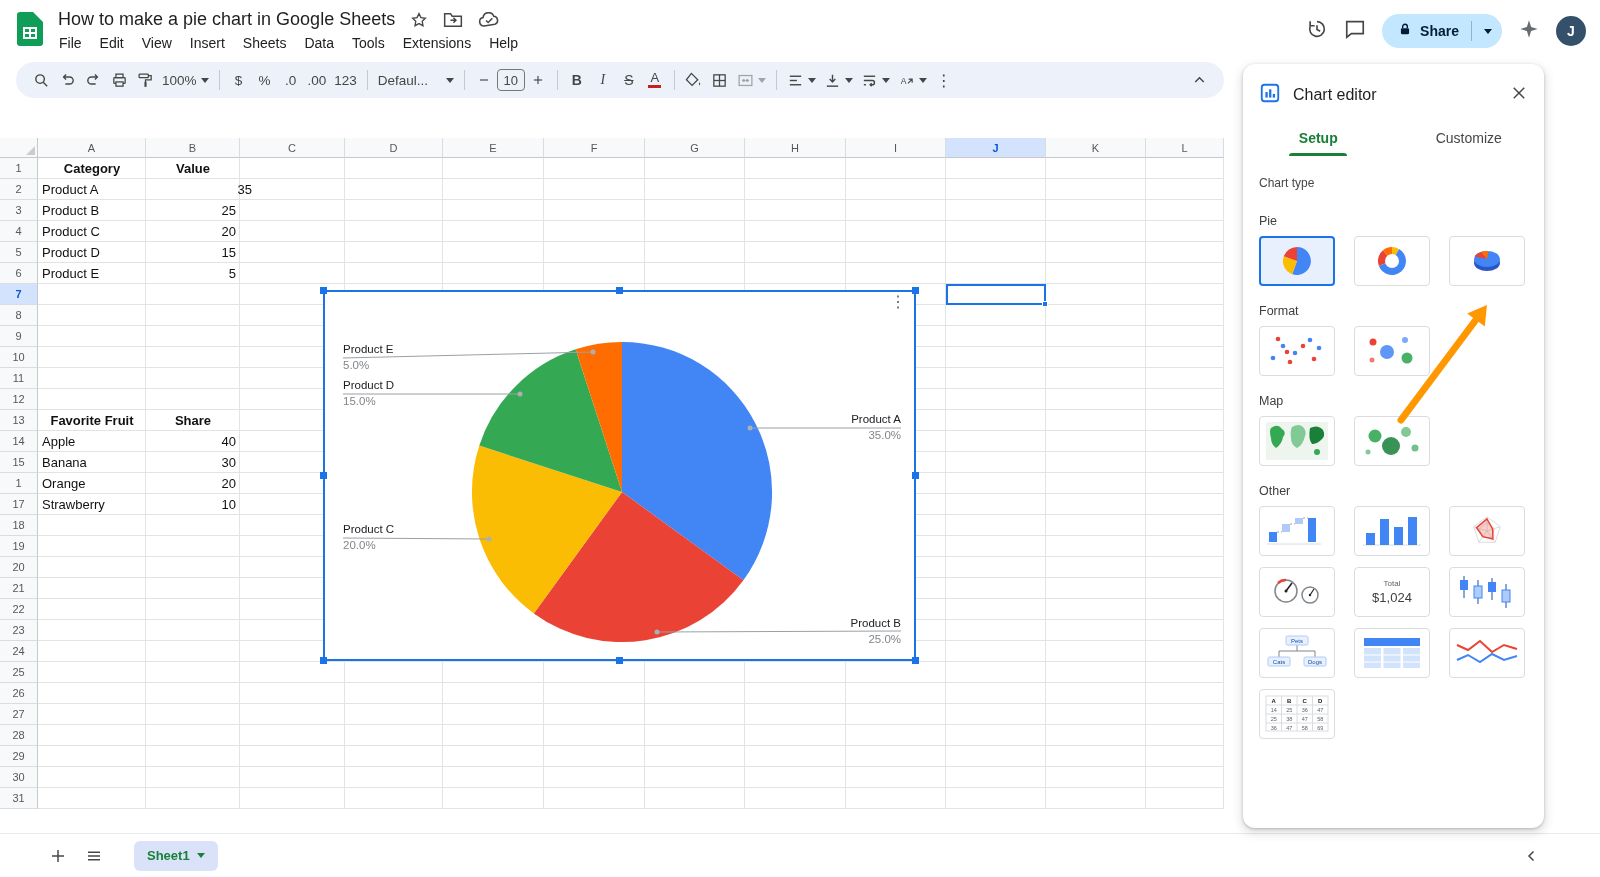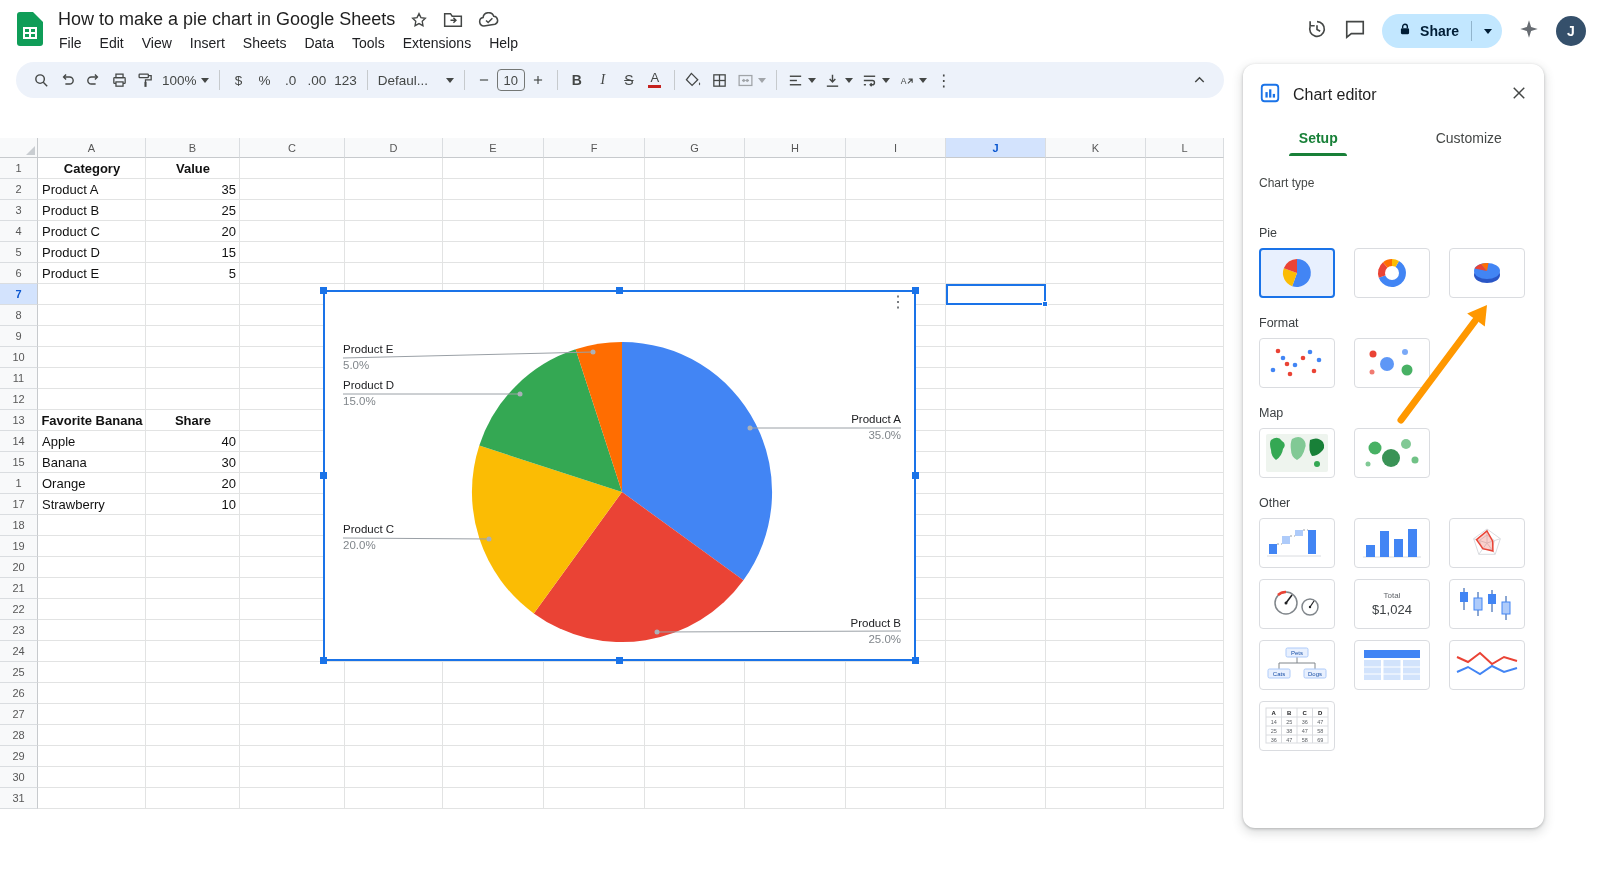--- a/index.html
+++ b/index.html
@@ -73,21 +73,21 @@
   
   #panel { position:absolute; left:1243px; top:64px; width:301px; height:764px; background:#fff; border-radius:12px;
            box-shadow:0 1px 3px rgba(60,64,67,.3), 0 4px 10px 2px rgba(60,64,67,.15); z-index:4; display:flex; flex-direction:column; }
   .ce-header { display:flex; align-items:center; padding:18px 16px 10px; }
   .ce-title { font-size:16px; color:#1f1f1f; margin-left:12px; flex:1; }
   .ce-tabs { display:flex; margin-top:4px; }
   .ce-tab { flex:1; text-align:center; font-size:14px; color:#444746; padding-top:8px; }
   .ce-tab.active { color:#188038; font-weight:700; }
   .ce-underline { height:3px; width:58px; margin:7px auto 0; border-radius:3px 3px 0 0; background:transparent; }
   .ce-tab.active .ce-underline { background:#188038; }
-  .ce-type-label { font-size:12px; color:#444746; margin:20px 16px 24px; }
+  .ce-type-label { font-size:12px; color:#444746; margin:20px 16px 12px; }
   .ce-select { margin:0 16px; height:36px; background:#f1f3f4; border-radius:8px; display:flex; align-items:center; padding:0 12px; gap:10px; }
   .ce-select .val { flex:1; font-size:14px; color:#1f1f1f; }
   #ce-sections { padding:2px 16px 16px; flex:1; overflow:hidden; }
   .ce-sec-label { font-size:12.5px; color:#3c4043; margin:18px 0 8px; }
   .ce-sec-label:first-child { margin-top:10px; }
   .ce-row { display:flex; flex-wrap:wrap; gap:11px 19px; }
   .ce-thumb { width:76px; height:50px; border:1px solid #dadce0; border-radius:4px; background:#fff; display:flex; align-items:center; justify-content:center; }
   .ce-thumb.sel { border:2px solid #1a73e8; background:#e8f0fe; }
   .ce-thumb svg { display:block; }
   .sc { text-align:center; }
@@ -398,30 +398,30 @@
       <div class="hline" style="top: 607px; width: 1186px;"></div>
       <div class="rowhdr" style="top: 608px; height: 21px;">29</div>
       <div class="hline" style="top: 628px; width: 1186px;"></div>
       <div class="rowhdr" style="top: 629px; height: 21px;">30</div>
       <div class="hline" style="top: 649px; width: 1186px;"></div>
       <div class="rowhdr" style="top: 650px; height: 21px;">31</div>
       <div class="hline" style="top: 670px; width: 1186px;"></div>
       <div class="cell b c" style="left: 38px; top: 20px; width: 108px; height: 21px;">Category</div>
       <div class="cell b c" style="left: 146px; top: 20px; width: 94px; height: 21px;">Value</div>
       <div class="cell" style="left: 38px; top: 41px; width: 108px; height: 21px;">Product A</div>
-      <div class="cell r" style="left: 146px; top: 41px; width: 94px; height: 21px;">35</div>
+      <div class="cell r" style="left: 162px; top: 41px; width: 94px; height: 21px;">35</div>
       <div class="cell" style="left: 38px; top: 62px; width: 108px; height: 21px;">Product B</div>
       <div class="cell r" style="left: 146px; top: 62px; width: 94px; height: 21px;">25</div>
       <div class="cell" style="left: 38px; top: 83px; width: 108px; height: 21px;">Product C</div>
       <div class="cell r" style="left: 146px; top: 83px; width: 94px; height: 21px;">20</div>
       <div class="cell" style="left: 38px; top: 104px; width: 108px; height: 21px;">Product D</div>
       <div class="cell r" style="left: 146px; top: 104px; width: 94px; height: 21px;">15</div>
       <div class="cell" style="left: 38px; top: 125px; width: 108px; height: 21px;">Product E</div>
       <div class="cell r" style="left: 146px; top: 125px; width: 94px; height: 21px;">5</div>
-      <div class="cell b c" style="left: 38px; top: 272px; width: 108px; height: 21px;">Favorite Banana</div>
+      <div class="cell b c" style="left: 38px; top: 272px; width: 108px; height: 21px;">Favorite Fruit</div>
       <div class="cell b c" style="left: 146px; top: 272px; width: 94px; height: 21px;">Share</div>
       <div class="cell" style="left: 38px; top: 293px; width: 108px; height: 21px;">Apple</div>
       <div class="cell r" style="left: 146px; top: 293px; width: 94px; height: 21px;">40</div>
       <div class="cell" style="left: 38px; top: 314px; width: 108px; height: 21px;">Banana</div>
       <div class="cell r" style="left: 146px; top: 314px; width: 94px; height: 21px;">30</div>
       <div class="cell" style="left: 38px; top: 335px; width: 108px; height: 21px;">Orange</div>
       <div class="cell r" style="left: 146px; top: 335px; width: 94px; height: 21px;">20</div>
       <div class="cell" style="left: 38px; top: 356px; width: 108px; height: 21px;">Strawberry</div>
       <div class="cell r" style="left: 146px; top: 356px; width: 94px; height: 21px;">10</div>
       <div class="selcell" style="left: 946px; top: 146px; width: 100px; height: 21px;">
@@ -719,14 +719,38 @@
           </div>
         </div>
       </div>
   </div>
 
   <svg id="arrow" viewBox="0 0 130 140">
     <line id="arrow-line" x1="25" y1="128" x2="99" y2="29" stroke="#ff9800" stroke-width="7" stroke-linecap="round"></line>
     <polygon id="arrow-head" points="111,13 108.8,34.6 91.2,21.4" fill="#ff9800"></polygon>
   </svg>
 
+  <div id="sheetbar">
+    <span class="sb-btn" style="margin-left:24px;">
+        <svg width="18" height="18" viewBox="0 0 24 24" stroke="#444746" stroke-width="2">
+          <line x1="12" y1="4" x2="12" y2="20"></line>
+          <line x1="4" y1="12" x2="20" y2="12"></line>
+        </svg>
+      </span>
+    <span class="sb-btn">
+        <svg width="18" height="18" viewBox="0 0 24 24" stroke="#444746" stroke-width="2">
+          <line x1="4" y1="7" x2="20" y2="7"></line>
+          <line x1="4" y1="12" x2="20" y2="12"></line>
+          <line x1="4" y1="17" x2="20" y2="17"></line>
+        </svg>
+      </span>
+    <div class="sheet-tab">
+      <span>Sheet1</span>
+      <span class="caret" style="border-top-color:#188038;"></span>
+    </div>
+    <span class="sb-btn panel-collapse">
+        <svg width="18" height="18" viewBox="0 0 24 24" fill="none" stroke="#444746" stroke-width="2">
+          <path d="M14,6 l-6,6 6,6"></path>
+        </svg>
+      </span>
+  </div>
 
 </div>
 
 </body></html>

